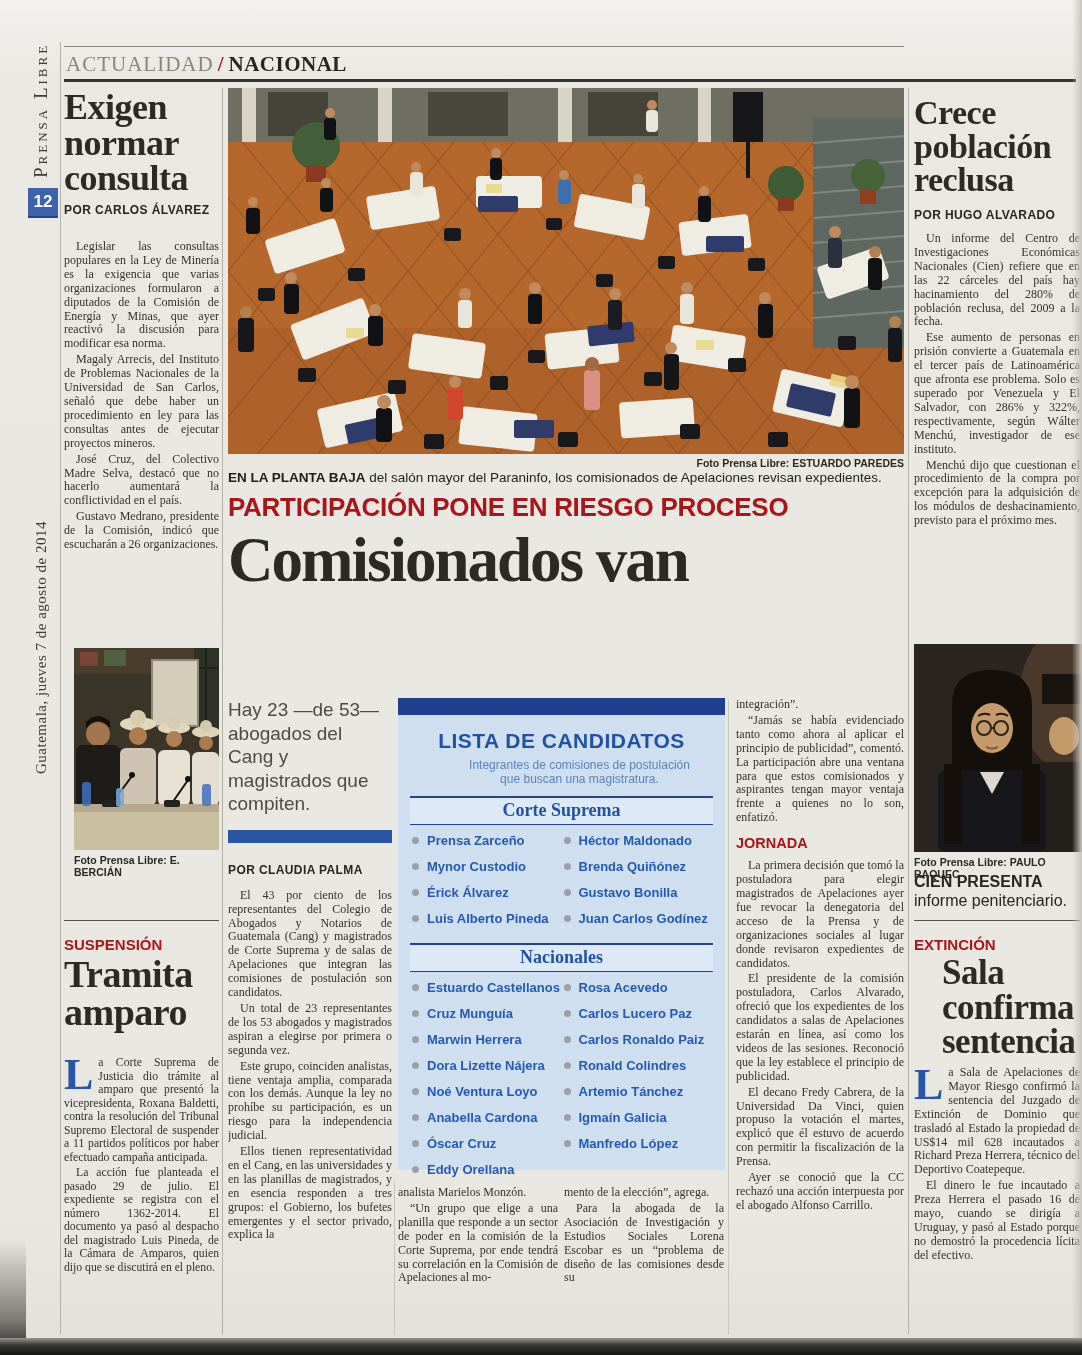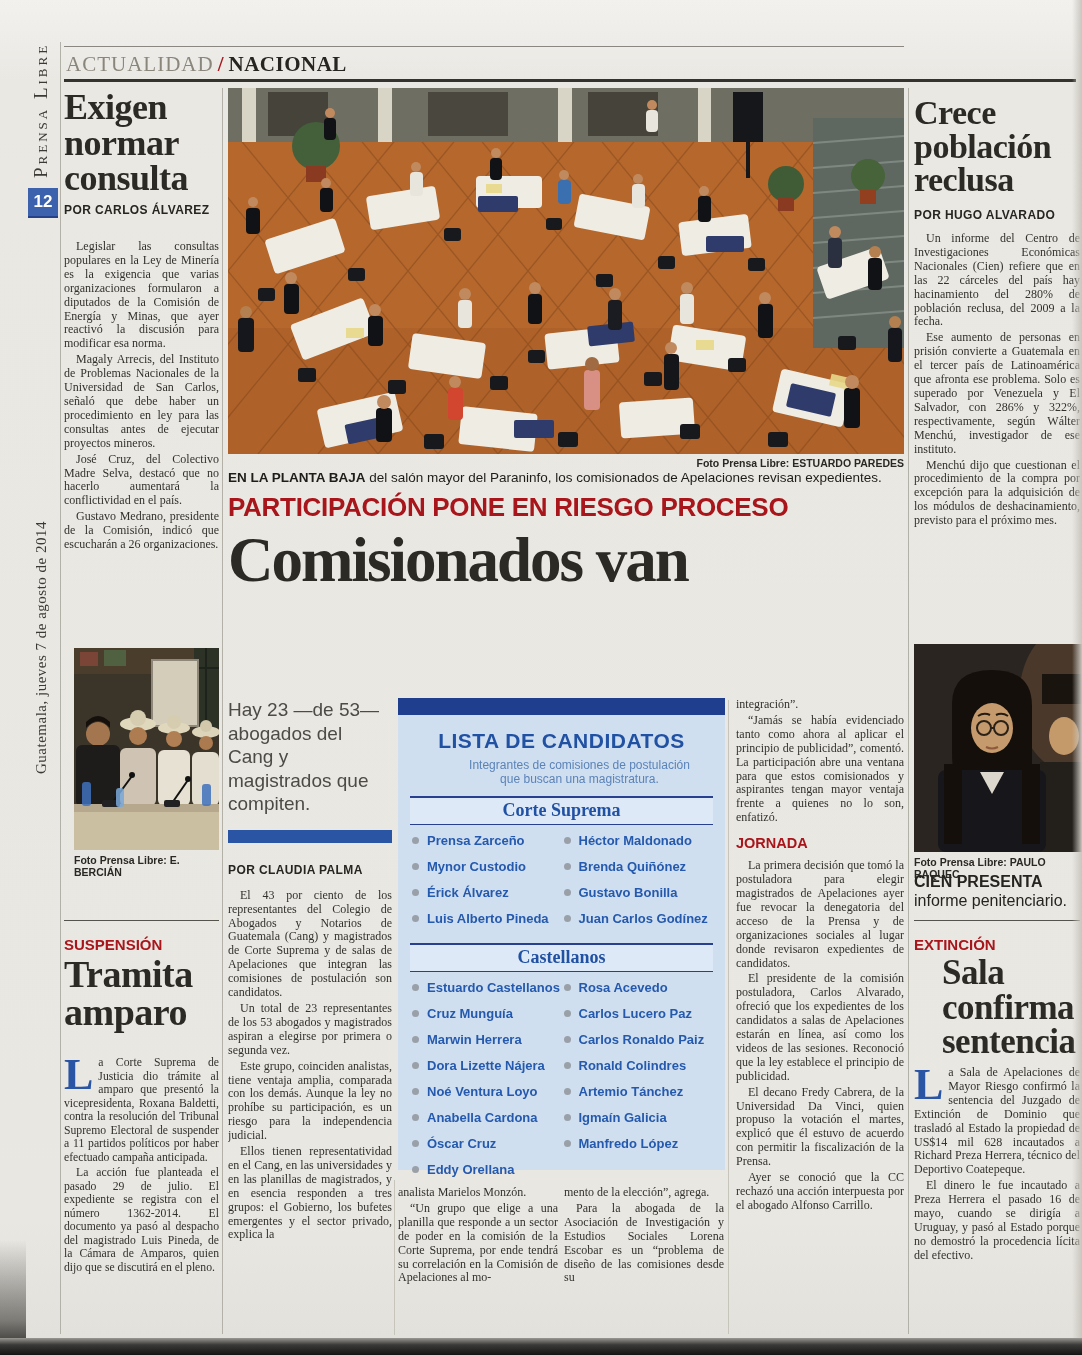--- a/index.html
+++ b/index.html
@@ -364,21 +364,21 @@
         <div class="cand-row">
             <span class="bullet"></span>
             <span class="cand-name">Gustavo Bonilla</span>
           </div>
         <div class="cand-row">
             <span class="bullet"></span>
             <span class="cand-name">Juan Carlos Godínez</span>
           </div>
       </div>
     </div>
-    <div class="cand-sec" style="margin:2px 12px 0 12px;">Castellanos</div>
+    <div class="cand-sec" style="margin:2px 12px 0 12px;">Nacionales</div>
     <div class="cand-cols">
       <div class="cand-col">
         <div class="cand-row">
             <span class="bullet"></span>
             <span class="cand-name">Estuardo Castellanos</span>
           </div>
         <div class="cand-row">
             <span class="bullet"></span>
             <span class="cand-name">Cruz Munguía</span>
           </div>

